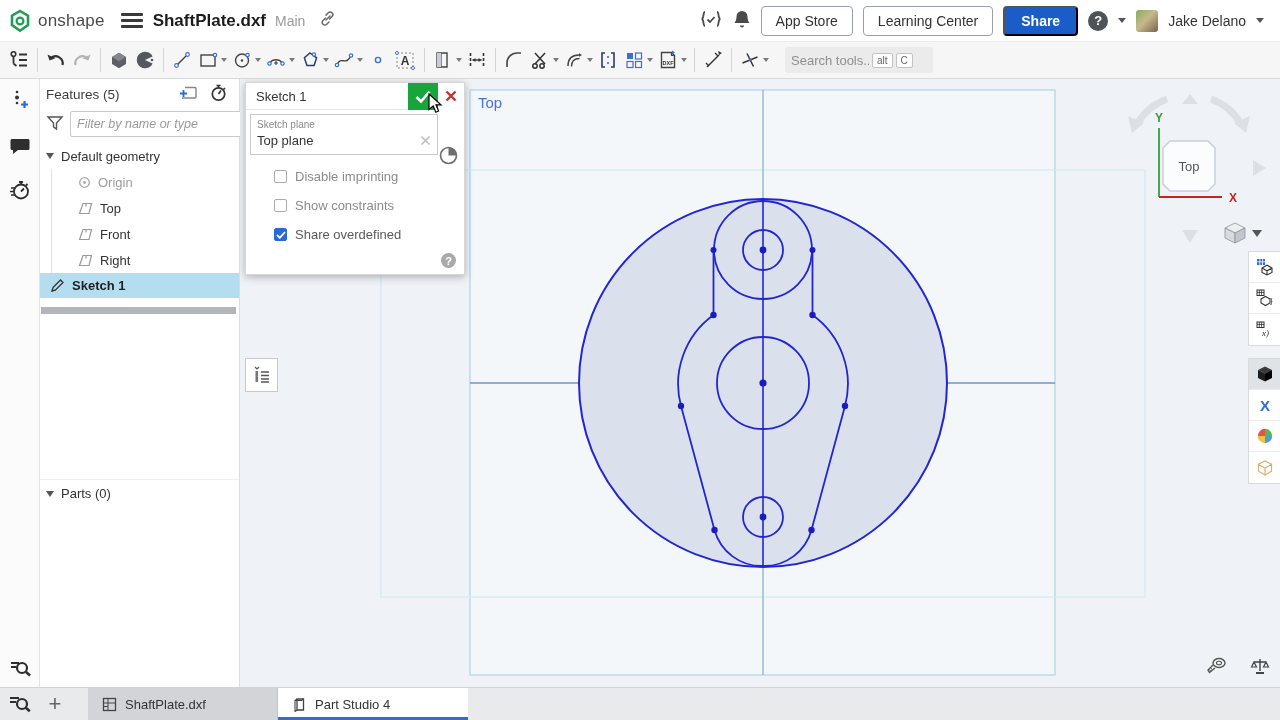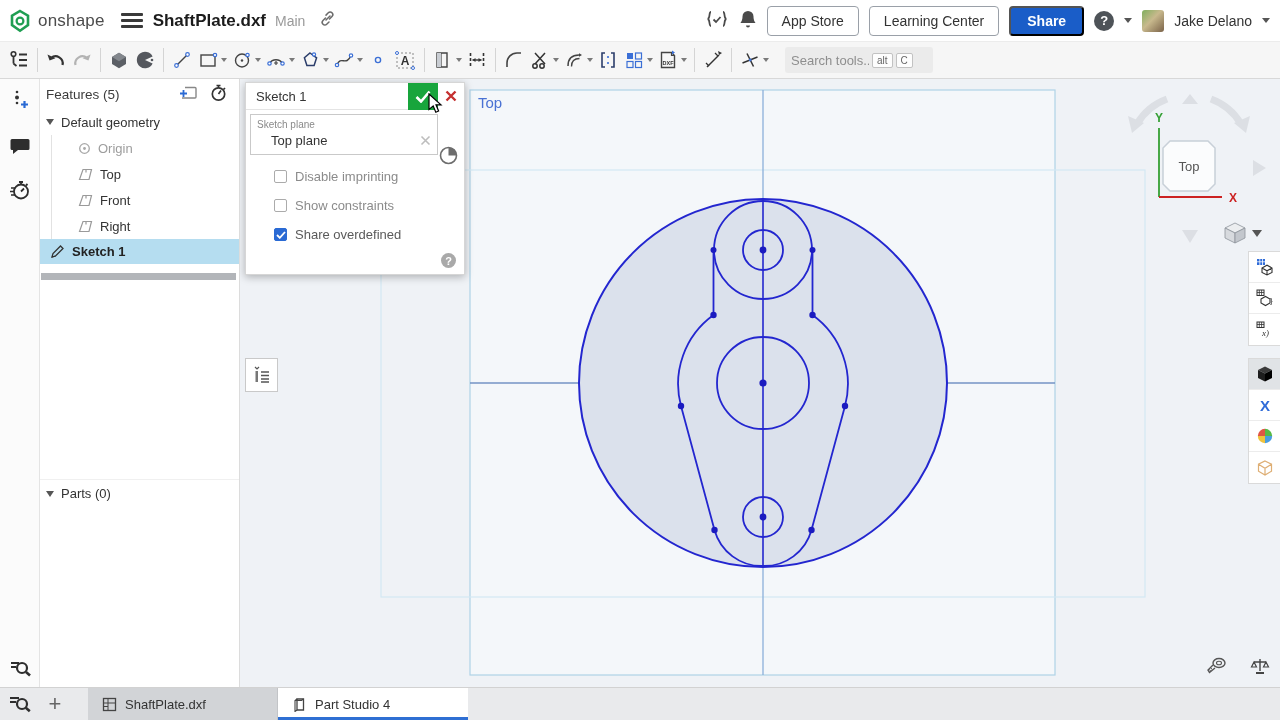--- a/index.html
+++ b/index.html
@@ -10,21 +10,21 @@
   
   .topbar { position:absolute; left:0; top:0; width:1280px; height:42px; background:#fff;
             display:flex; align-items:center; border-bottom:1px solid #ececec; }
   .brand { display:flex; align-items:center; gap:6px; padding-left:8px; }
   .brand-name { font-size:17px; color:#4c4c4c; letter-spacing:.2px; }
   .hamburger { margin-left:16px; width:22px; height:22px; display:flex; flex-direction:column; justify-content:center; gap:3px; cursor:pointer; }
   .hamburger span { display:block; height:3px; background:#3a3a3a; border-radius:1px; }
   .doc-title { margin-left:10px; font-size:17px; font-weight:bold; color:#1c1c1c; }
   .doc-branch { margin-left:9px; font-size:14px; color:#9a9a9a; }
   .link-ico { margin-left:14px; }
-  .top-right { margin-left:auto; display:flex; align-items:center; gap:10px; padding-right:10px; }
+  .top-right { margin-left:auto; display:flex; align-items:center; gap:10px; padding-right:16px; }
   .tb-outline-btn { height:30px; padding:0 14px; border:1px solid #9aa0a8; border-radius:4px;
                     background:#fff; font-size:14px; color:#333; display:flex; align-items:center; cursor:pointer; }
   .share-btn { height:30px; padding:0 16px; border-radius:4px; background:#1a5dc8; color:#fff;
                font-size:14px; font-weight:bold; display:flex; align-items:center; cursor:pointer; }
   .help-circle { width:20px; height:20px; border-radius:50%; background:#4e5358; color:#fff; font-weight:bold;
                  font-size:13px; display:flex; align-items:center; justify-content:center; cursor:pointer; }
   .caret { width:0; height:0; border-left:4px solid transparent; border-right:4px solid transparent;
            border-top:5px solid #555; display:inline-block; }
   .avatar { width:22px; height:22px; border-radius:3px;
             background:linear-gradient(135deg,#7fae5d 0%,#c8b98d 45%,#7a6248 100%); }
@@ -83,21 +83,21 @@
   .dlg-head { display:flex; align-items:center; height:27px; border-bottom:1px solid #e4e4e4; padding-left:10px; }
   .dlg-title { color:#333; }
   .dlg-ok { margin-left:auto; width:30px; height:27px; background:#18a53c; border:none; display:flex;
             align-items:center; justify-content:center; cursor:pointer; }
   .dlg-x { width:26px; height:27px; background:#fff; border:none; display:flex; align-items:center;
            justify-content:center; cursor:pointer; }
   .dlg-body { position:relative; padding:4px 4px 10px 4px; }
   .plane-field { width:188px; border:1px solid #c9c9c9; padding:4px 6px 6px 6px; cursor:pointer; }
   .fld-label { font-size:10px; color:#8a8a8a; }
   .fld-row { display:flex; align-items:center; margin-top:3px; }
-  .fld-val { font-size:13px; color:#333;margin-left:14px; }
+  .fld-val { font-size:13px; color:#333; }
   .fld-clear { margin-left:auto; cursor:pointer; display:flex; }
   .solve-pie { position:absolute; right:6px; top:36px; }
   .cb-row { display:flex; align-items:center; gap:8px; margin:14px 0 0 24px; cursor:pointer; }
   .cb-box { width:13px; height:13px; border:1px solid #ababab; background:#fff; border-radius:2px; }
   .cb-box.checked { background:#2a6ad4; border-color:#2a6ad4; display:flex; align-items:center; justify-content:center; }
   .cb-label { color:#8b8b8b; }
   .cb-label.strong { color:#5a5a5a; }
   .dlg-help { position:absolute; right:8px; bottom:6px; width:15px; height:15px; border-radius:50%;
               background:#a9a9a9; color:#fff; font-size:11px; font-weight:bold; display:flex;
               align-items:center; justify-content:center; cursor:pointer; }
@@ -397,20 +397,28 @@
               <path d="M2 9.5h7M5.5 6v7" stroke="#2a6ad4" stroke-width="1.8"></path>
             </svg>
       </span>
       <span>
         <svg width="17" height="18" viewBox="0 0 17 18">
               <circle cx="8.5" cy="10" r="6.2" fill="none" stroke="#333" stroke-width="1.7"></circle>
               <path d="M6.5 1.5h4M8.5 1.5v2.3M13.5 5.5L15 4M8.5 10l2.5-3.5" stroke="#333" stroke-width="1.7"></path>
             </svg>
       </span>
     </span>
+  </div>
+  <div class="filter-row">
+    <span>
+      <svg width="18" height="16" viewBox="0 0 18 16">
+            <path d="M2 2h14l-5.5 6v6l-3-2.2V8z" fill="none" stroke="#555" stroke-width="1.4"></path>
+          </svg>
+    </span>
+    <input class="filter-input" placeholder="Filter by name or type" style="">
   </div>
   <div class="tree-row">
     <span class="chev"></span>
     <span>Default geometry</span>
   </div>
   <div class="tree-children">
     <div class="tree-row">
       <svg width="13" height="13" viewBox="0 0 13 13">
             <circle cx="6.5" cy="6.5" r="4.8" fill="none" stroke="#a8a8a8" stroke-width="1.3"></circle>
             <circle cx="6.5" cy="6.5" r="1.4" fill="#a8a8a8"></circle>

